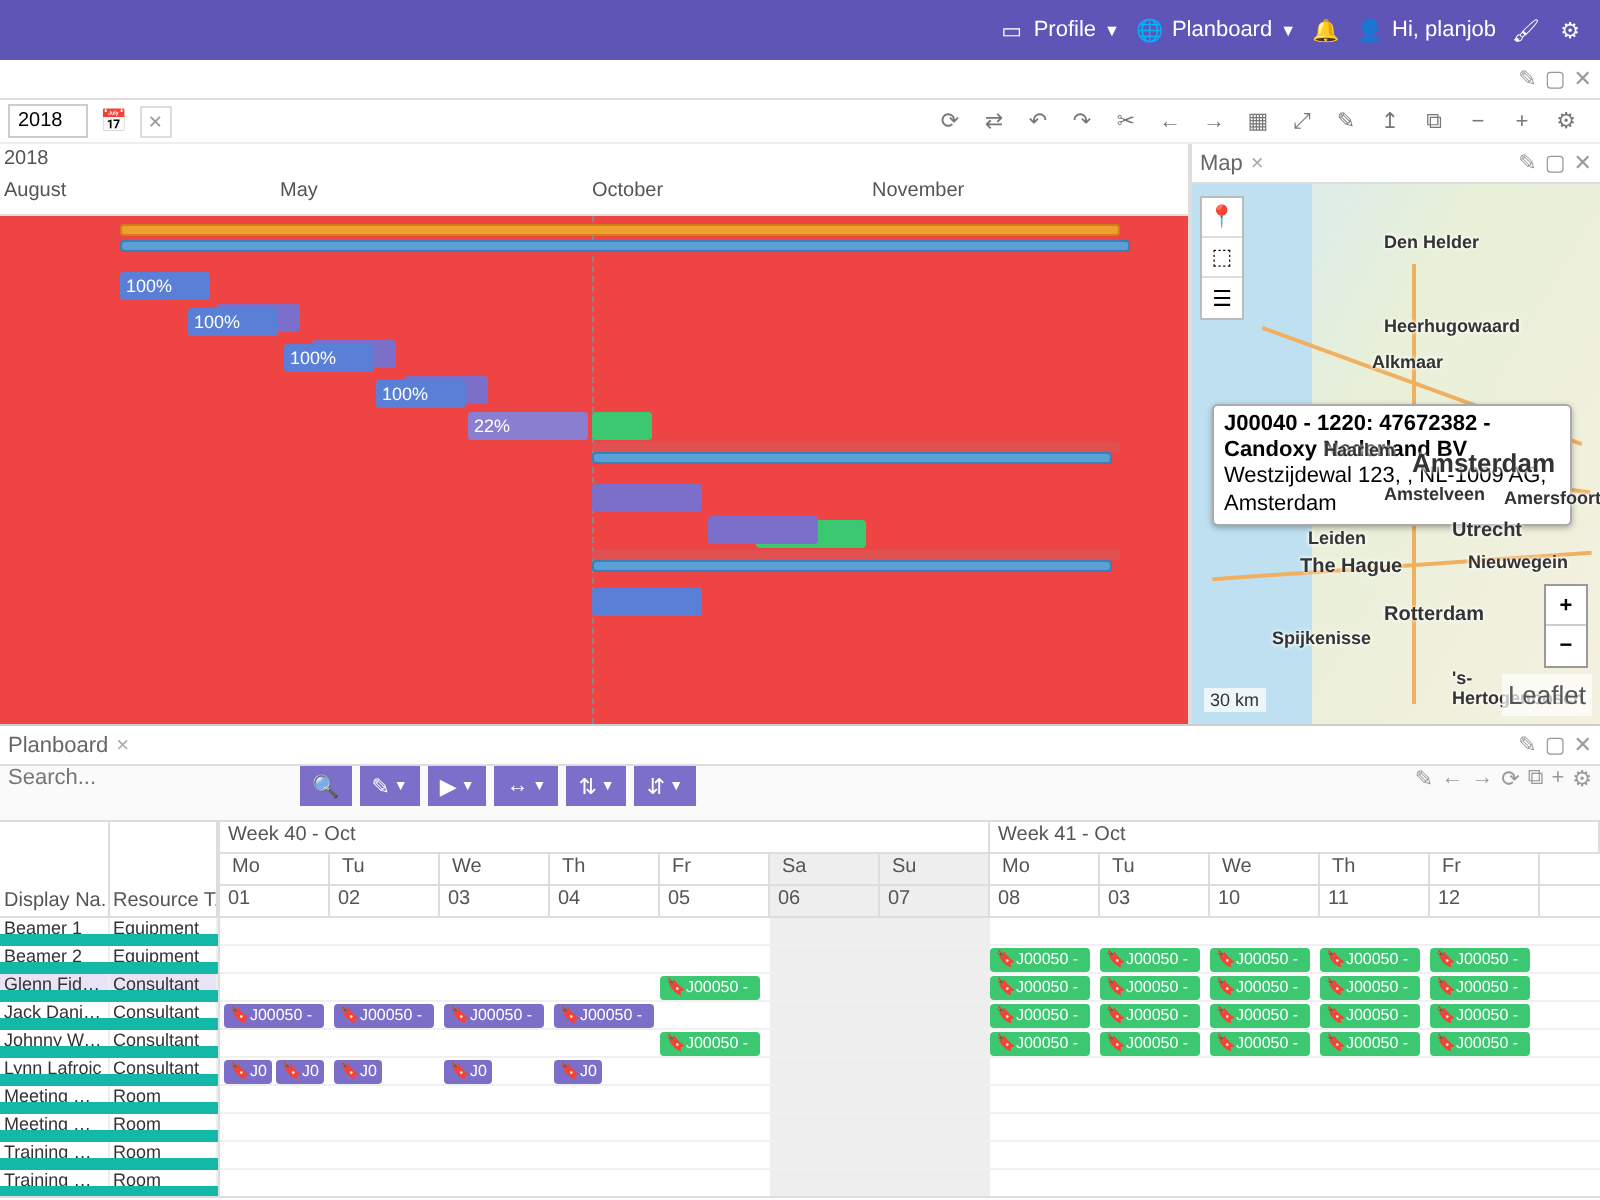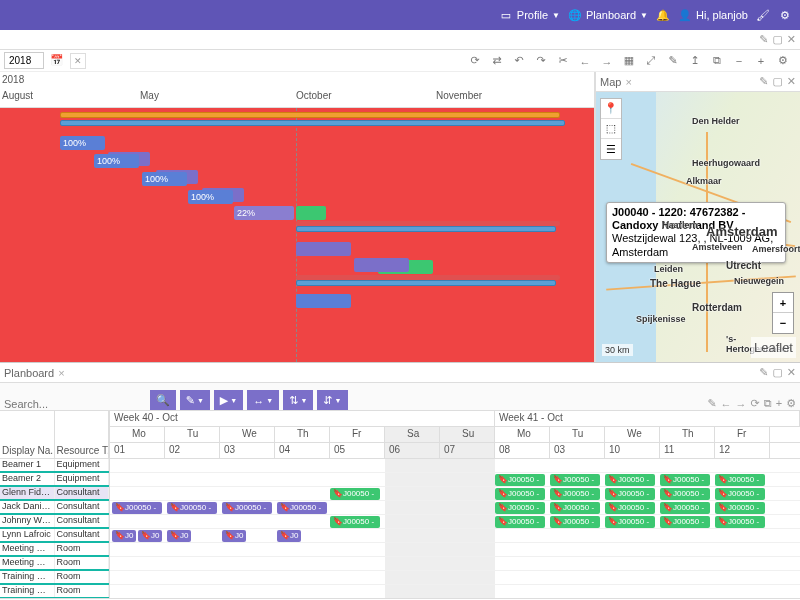--- a/index.html
+++ b/index.html
@@ -40,36 +40,36 @@
 .citylabel{position:absolute;font-size:10px;color:#333;font-weight:600;text-shadow:0 0 2px #fff,0 0 2px #fff}
 .road{position:absolute;background:#f0b060;height:2px}
 .roadv{position:absolute;background:#f0b060;width:2px}
 .zoom-ctrl{position:absolute;right:6px;bottom:28px;background:#fff;border:1px solid #999;width:22px}
 .zoom-ctrl div{height:20px;display:flex;align-items:center;justify-content:center;border-bottom:1px solid #ccc;cursor:pointer;font-weight:bold}
 .zoom-ctrl div:last-child{border:none}
 .scale{position:absolute;left:6px;bottom:6px;font-size:9px;color:#333;background:rgba(255,255,255,.7);padding:1px 3px}
 .attrib{position:absolute;right:4px;bottom:4px;font-size:13px;color:#555;background:rgba(255,255,255,.7);padding:3px}
 .lower{height:258px;border-top:1px solid #ccc;display:flex;flex-direction:column}
 .lower-tabs{height:20px;display:flex;align-items:center;padding:0 4px;font-size:10px;color:#666;border-bottom:1px solid #ddd;justify-content:space-between}
-.lower-toolbar{height:28px;display:flex;align-items:flex-end;background:#fafafa;border-bottom:1px solid #ddd;gap:4px;padding:0 4px}
+.lower-toolbar{height:28px;display:flex;align-items:flex-start;background:#fafafa;border-bottom:1px solid #ddd;gap:4px;padding:0 4px}
 .lower-toolbar .search{flex:0 0 100px;border:none;background:transparent;font-size:11px;color:#999;outline:none}
 .lower-toolbar .sbtn{background:#7b6fc9;color:#fff;height:20px;padding:0 6px;display:inline-flex;align-items:center;justify-content:center;cursor:pointer;gap:2px}
 .lower-toolbar .sbtn .caret{font-size:7px}
 .lower-grid{flex:1;display:flex;overflow:hidden}
 .left-cols{width:110px;border-right:1px solid #ddd;overflow:hidden}
 .left-cols .hdr{display:flex;height:48px}
 .left-cols .hdr div{flex:1;border-right:1px solid #ddd;border-bottom:1px solid #ddd;padding:2px;font-size:10px;color:#555;display:flex;align-items:flex-end;overflow:hidden;text-overflow:ellipsis;white-space:nowrap}
-.left-cols .row{display:flex;height:14px;border-bottom:2px solid #14b8a6}
+.left-cols .row{display:flex;height:14px;border-bottom:6px solid #14b8a6}
 .left-cols .row div{flex:1;padding:0 2px;font-size:9px;color:#333;overflow:hidden;text-overflow:ellipsis;white-space:nowrap;border-right:1px solid #eee}
 .left-cols .row.sel{background:#e8e4f5}
 .right-grid{flex:1;overflow:hidden;position:relative}
 .week-hdr{display:flex;height:16px;border-bottom:1px solid #ddd}
 .week-hdr div{border-right:1px solid #ddd;padding:1px 4px;font-size:10px;color:#555}
 .day-hdr{display:flex;height:16px;border-bottom:1px solid #ddd}
-.day-hdr div{width:55px;border-right:1px solid #ddd;padding:1px 22px;font-size:10px;color:#555;background:#fff}
+.day-hdr div{width:55px;border-right:1px solid #ddd;padding:1px 6px;font-size:10px;color:#555;background:#fff}
 .day-hdr div.we{background:#eee}
 .date-hdr{display:flex;height:16px;border-bottom:1px solid #ddd}
 .date-hdr div{width:55px;border-right:1px solid #ddd;padding:1px 4px;font-size:10px;color:#555}
 .date-hdr div.we{background:#eee}
 .sched-rows{position:relative}
 .sched-row{height:14px;border-bottom:1px solid #f0f0f0;position:relative}
 .sched-row .we-cell{position:absolute;top:0;bottom:0;background:#eee}
 .chip{position:absolute;height:12px;top:1px;border-radius:2px;font-size:8px;color:#fff;padding:0 3px;line-height:12px;overflow:hidden;white-space:nowrap}
 .chip-purple{background:#7b6fc9}
 .chip-green{background:#3cc771}

